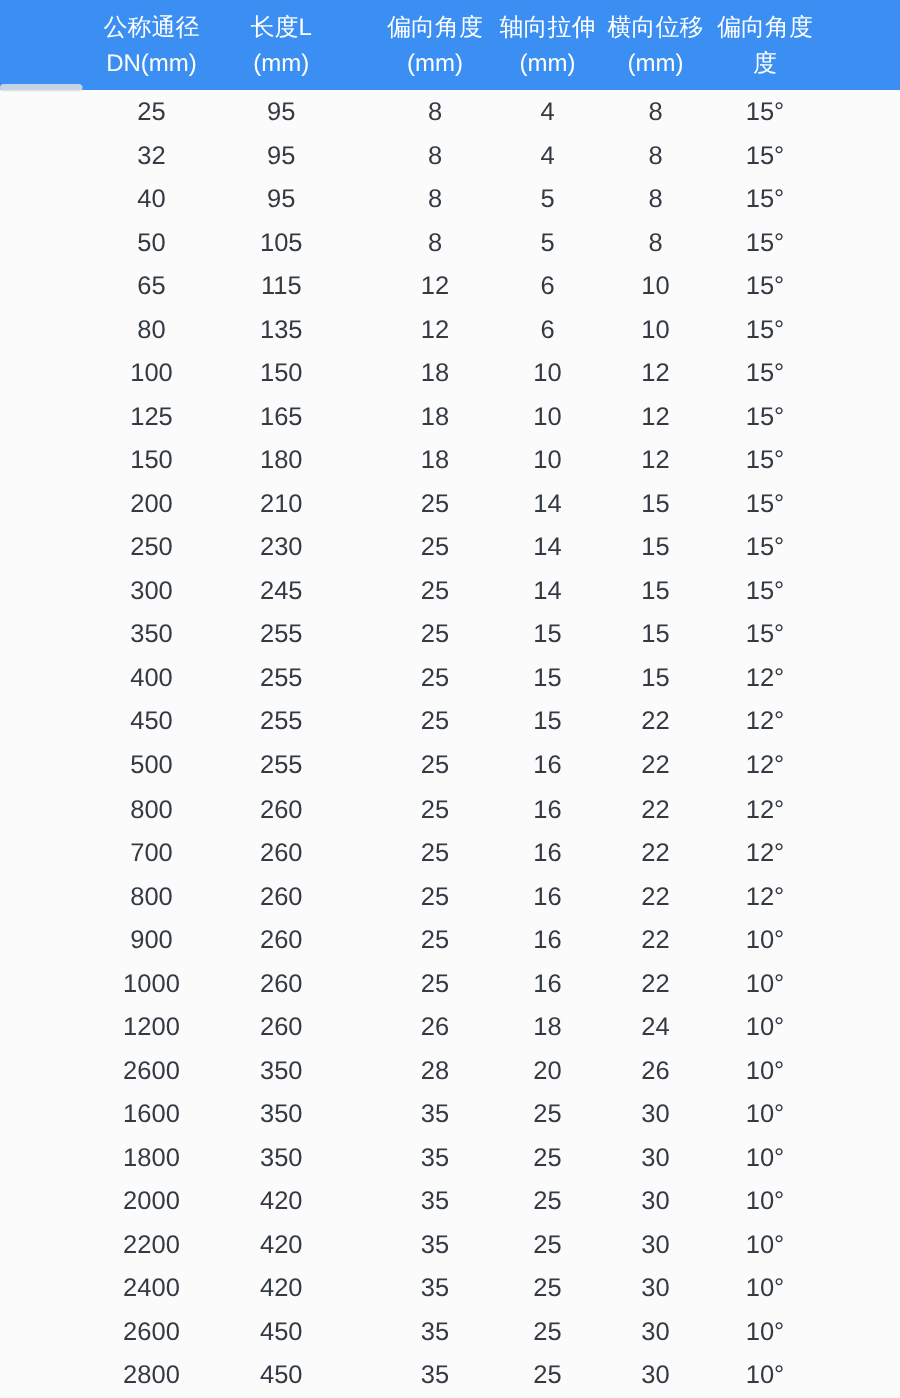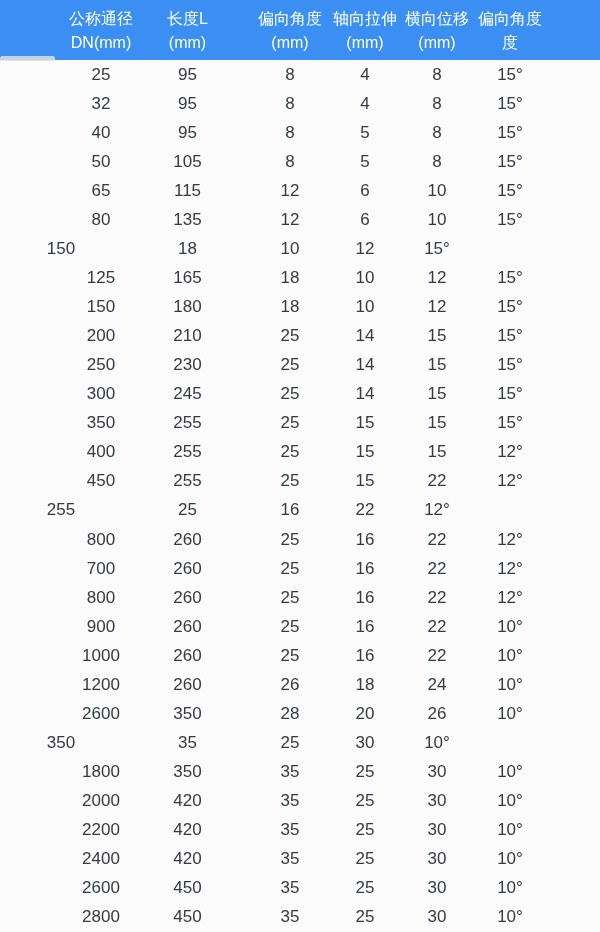--- a/index.html
+++ b/index.html
@@ -136,20 +136,21 @@
       </div>
       <div class="row">
         <div class="cell c0">80</div>
         <div class="cell c1">135</div>
         <div class="cell c2">12</div>
         <div class="cell c3">6</div>
         <div class="cell c4">10</div>
         <div class="cell c5">15°</div>
       </div>
       <div class="row">
+        <div class="cell c0">100</div>
         <div class="cell c1">150</div>
         <div class="cell c2">18</div>
         <div class="cell c3">10</div>
         <div class="cell c4">12</div>
         <div class="cell c5">15°</div>
       </div>
       <div class="row">
         <div class="cell c0">125</div>
         <div class="cell c1">165</div>
         <div class="cell c2">18</div>
@@ -207,20 +208,21 @@
       </div>
       <div class="row">
         <div class="cell c0">450</div>
         <div class="cell c1">255</div>
         <div class="cell c2">25</div>
         <div class="cell c3">15</div>
         <div class="cell c4">22</div>
         <div class="cell c5">12°</div>
       </div>
       <div class="row">
+        <div class="cell c0">500</div>
         <div class="cell c1">255</div>
         <div class="cell c2">25</div>
         <div class="cell c3">16</div>
         <div class="cell c4">22</div>
         <div class="cell c5">12°</div>
       </div>
       <div class="row">
         <div class="cell c0">800</div>
         <div class="cell c1">260</div>
         <div class="cell c2">25</div>
@@ -270,20 +272,21 @@
       </div>
       <div class="row">
         <div class="cell c0">2600</div>
         <div class="cell c1">350</div>
         <div class="cell c2">28</div>
         <div class="cell c3">20</div>
         <div class="cell c4">26</div>
         <div class="cell c5">10°</div>
       </div>
       <div class="row">
+        <div class="cell c0">1600</div>
         <div class="cell c1">350</div>
         <div class="cell c2">35</div>
         <div class="cell c3">25</div>
         <div class="cell c4">30</div>
         <div class="cell c5">10°</div>
       </div>
       <div class="row">
         <div class="cell c0">1800</div>
         <div class="cell c1">350</div>
         <div class="cell c2">35</div>

